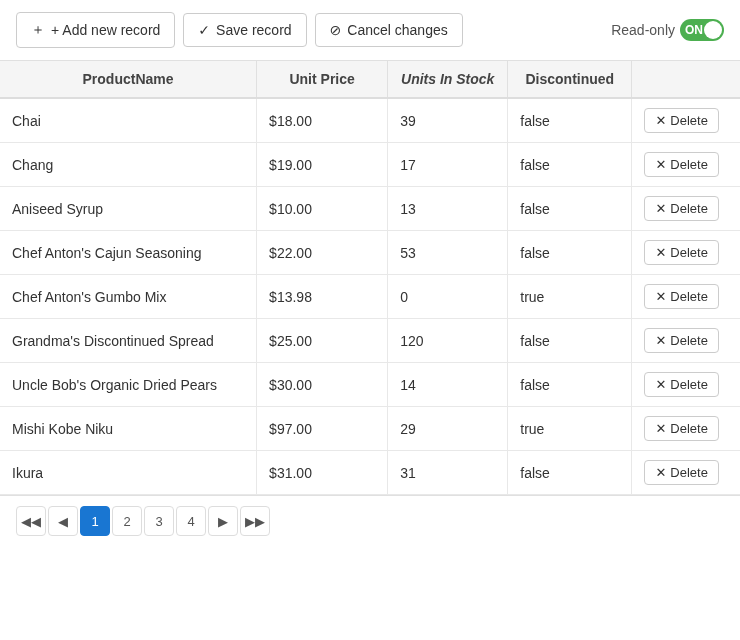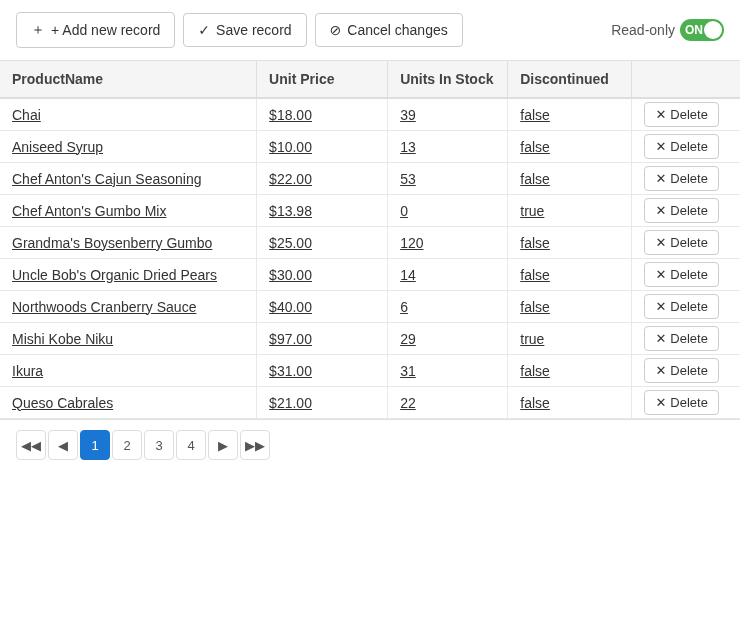--- a/index.html
+++ b/index.html
@@ -91,34 +91,33 @@
       width: 100%;
       border-collapse: collapse;
     }
 
     thead tr {
       background: #f5f5f5;
       border-bottom: 2px solid #ddd;
     }
 
     th {
-      text-align: left;
+      text-align: center;
       padding: 10px 12px;
       font-weight: 600;
       color: #444;
       border-right: 1px solid #e0e0e0;
     }
 
     th:last-child { border-right: none; }
 
     td {
-      padding: 3px 12px;
+      padding: 9px 12px;
       border-bottom: 1px solid #e8e8e8;
       border-right: 1px solid #e8e8e8;
-      text-decoration: underline;
     }
 
     td:last-child { border-right: none; }
 
     .delete-btn {
       display: inline-flex;
       align-items: center;
       gap: 4px;
       padding: 4px 10px;
       border: 1px solid #ccc;
@@ -151,21 +150,21 @@
       color: #555;
     }
     .page-btn.active {
       background: #1976d2;
       color: #fff;
       border-color: #1976d2;
     }
 
     .col-name { width: 235px; }
     .col-price { width: 120px; }
-    .col-stock { width: 110px; }
+    .col-stock { width: 110px; font-style: italic; }
     .col-disc { width: 110px; }
     .col-action { width: 90px; }
   </style>
 </head>
 <body>
 
 <div class="toolbar">
   <button class="btn btn-add">
     <span>＋</span>
     <span>+ Add new record</span>
@@ -211,20 +210,30 @@
           <td>Chai</td>
           <td>$18.00</td>
           <td>39</td>
           <td>false</td>
           <td><button class="delete-btn">
               <span>✕</span>
               <span>Delete</span>
             </button></td>
         </tr>
         <tr>
+          <td>Chang</td>
+          <td>$19.00</td>
+          <td>17</td>
+          <td>false</td>
+          <td><button class="delete-btn">
+              <span>✕</span>
+              <span>Delete</span>
+            </button></td>
+        </tr>
+        <tr>
           <td>Aniseed Syrup</td>
           <td>$10.00</td>
           <td>13</td>
           <td>false</td>
           <td><button class="delete-btn">
               <span>✕</span>
               <span>Delete</span>
             </button></td>
         </tr>
         <tr>
@@ -241,73 +250,53 @@
           <td>Chef Anton's Gumbo Mix</td>
           <td>$13.98</td>
           <td>0</td>
           <td>true</td>
           <td><button class="delete-btn">
               <span>✕</span>
               <span>Delete</span>
             </button></td>
         </tr>
         <tr>
-          <td>Grandma's Boysenberry Gumbo</td>
+          <td>Grandma's Discontinued Spread</td>
           <td>$25.00</td>
           <td>120</td>
           <td>false</td>
           <td><button class="delete-btn">
               <span>✕</span>
               <span>Delete</span>
             </button></td>
         </tr>
         <tr>
           <td>Uncle Bob's Organic Dried Pears</td>
           <td>$30.00</td>
           <td>14</td>
-          <td>false</td>
-          <td><button class="delete-btn">
-              <span>✕</span>
-              <span>Delete</span>
-            </button></td>
-        </tr>
-        <tr>
-          <td>Northwoods Cranberry Sauce</td>
-          <td>$40.00</td>
-          <td>6</td>
           <td>false</td>
           <td><button class="delete-btn">
               <span>✕</span>
               <span>Delete</span>
             </button></td>
         </tr>
         <tr>
           <td>Mishi Kobe Niku</td>
           <td>$97.00</td>
           <td>29</td>
           <td>true</td>
           <td><button class="delete-btn">
               <span>✕</span>
               <span>Delete</span>
             </button></td>
         </tr>
         <tr>
           <td>Ikura</td>
           <td>$31.00</td>
           <td>31</td>
-          <td>false</td>
-          <td><button class="delete-btn">
-              <span>✕</span>
-              <span>Delete</span>
-            </button></td>
-        </tr>
-        <tr>
-          <td>Queso Cabrales</td>
-          <td>$21.00</td>
-          <td>22</td>
           <td>false</td>
           <td><button class="delete-btn">
               <span>✕</span>
               <span>Delete</span>
             </button></td>
         </tr>
       </tbody>
   </table>
 </div>
 

